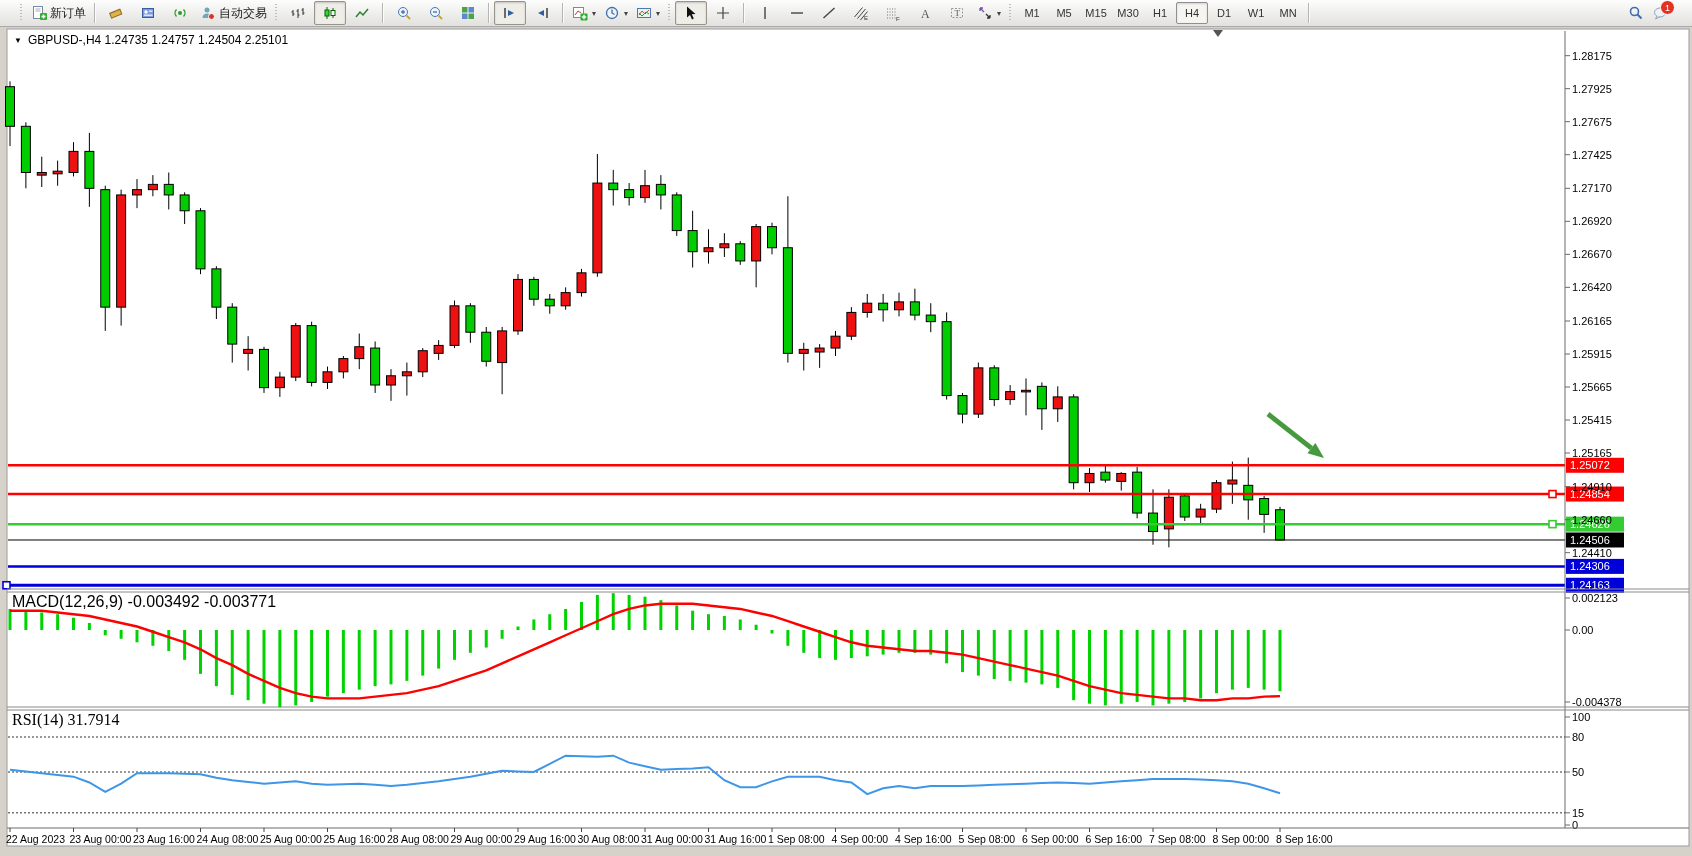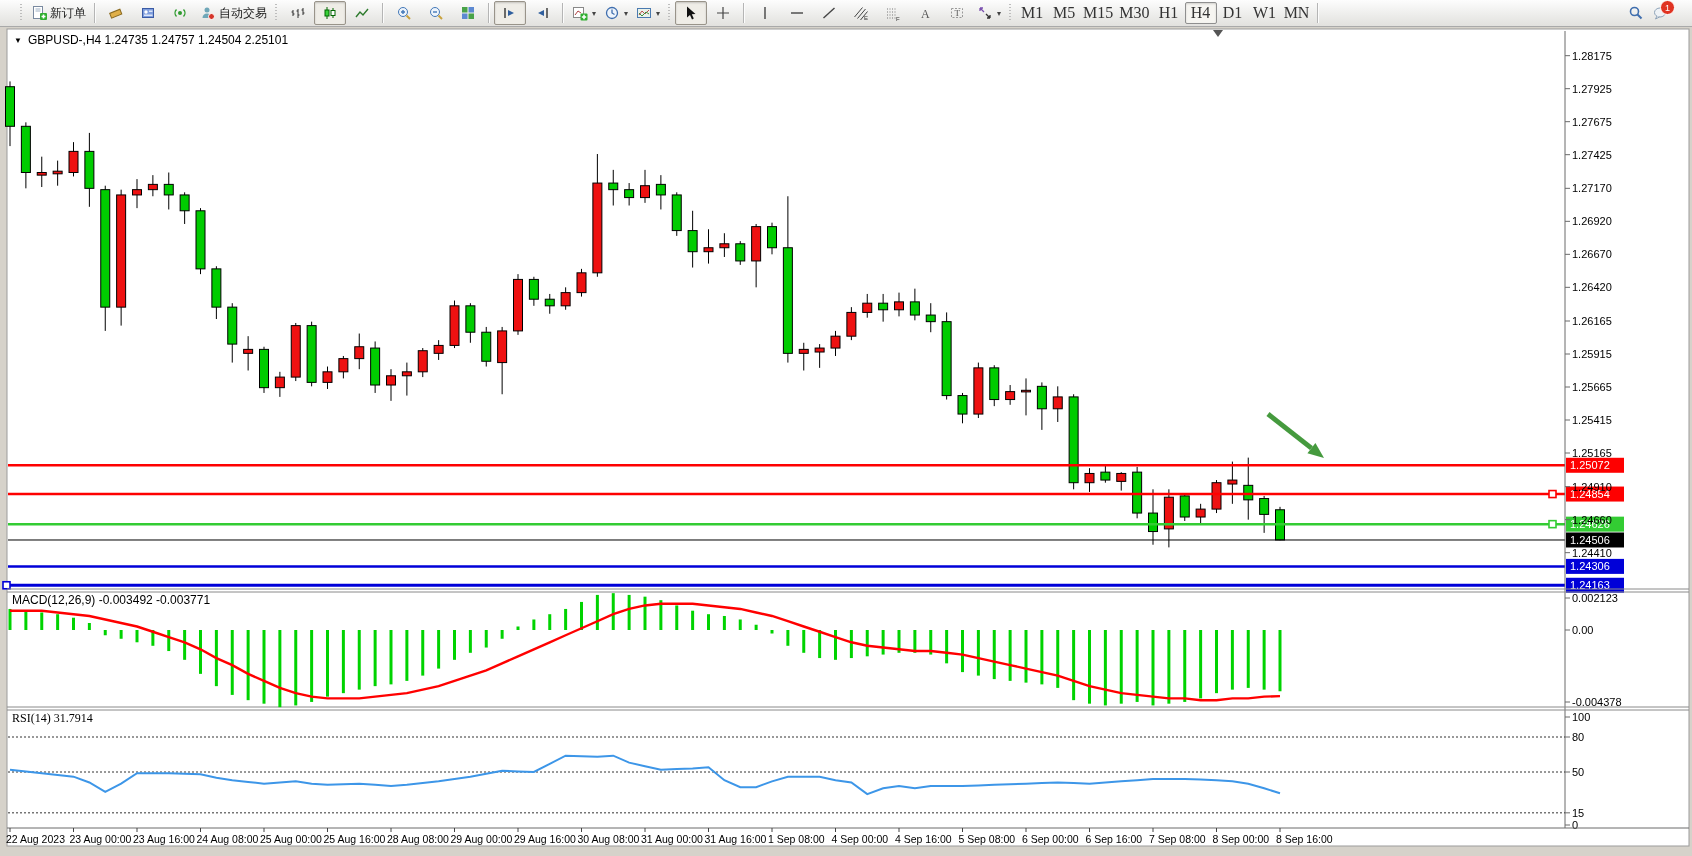--- a/index.html
+++ b/index.html
@@ -20,32 +20,32 @@
     background-image:repeating-linear-gradient(#bdbdbd 0 1px,transparent 1px 3px);
     background-size:2px 100%;background-repeat:no-repeat;background-position:1px 0;}
   .tsep{width:1px;height:20px;background:#b5b5b5;border-right:1px solid #fcfcfc;margin:0 4px;}
   .tbtn{height:22px;min-width:24px;padding:0 3px;display:flex;align-items:center;justify-content:center;
     gap:3px;border:1px solid transparent;border-radius:2px;cursor:default;}
   .tbtn.pressed{background:#efede7;border-color:#99948a;box-shadow:inset 0 1px 2px rgba(0,0,0,.18);}
   .tbtn .lbl{font-size:12px;color:#1c1c1c;white-space:nowrap;}
   .caret{font-size:8px;color:#444;margin-left:1px;}
   .ic{width:16px;height:16px;display:block;}
   .tf{height:20px;min-width:26px;display:flex;align-items:center;justify-content:center;
-    font-size:16px;color:#333;border:1px solid transparent;border-radius:2px;padding:0 2px;font-family:Liberation Serif, serif;}
+    font-size:11px;color:#333;border:1px solid transparent;border-radius:2px;padding:0 2px;}
   .tf.active{background:#f6f5f1;border-color:#8f8f8f;box-shadow:inset 0 1px 2px rgba(0,0,0,.15);}
   #tb-right{margin-left:auto;display:flex;align-items:center;gap:8px;padding-right:8px;}
   .badge{position:absolute;top:-5px;right:-7px;background:#e03322;color:#fff;font-size:9px;
     width:13px;height:13px;border-radius:50%;display:flex;align-items:center;justify-content:center;
     border:1px solid #fff;}
   
   #chartwin{position:absolute;left:0;top:28px;width:1692px;height:820px;}
   #chart-svg{position:absolute;left:0;top:-28px;}
   #chart-title{position:absolute;left:14px;top:5px;font-size:12px;color:#000;display:flex;gap:6px;align-items:center;z-index:3;}
   #chart-title .tri{font-size:8px;color:#000;}
-  .panel-label{position:absolute;left:12px;font-size:12px;color:#000;z-index:3;}
+  .panel-label{position:absolute;left:12px;font-size:16px;color:#000;z-index:3;}
   #macd-label{top:565px;}
   #rsi-label{top:683px;font-family:Liberation Serif, serif;}
 </style>
 </head>
 <body>
 
 <div id="toolbar">
   <div class="tgrip"></div>
 
   <div class="tbtn">

